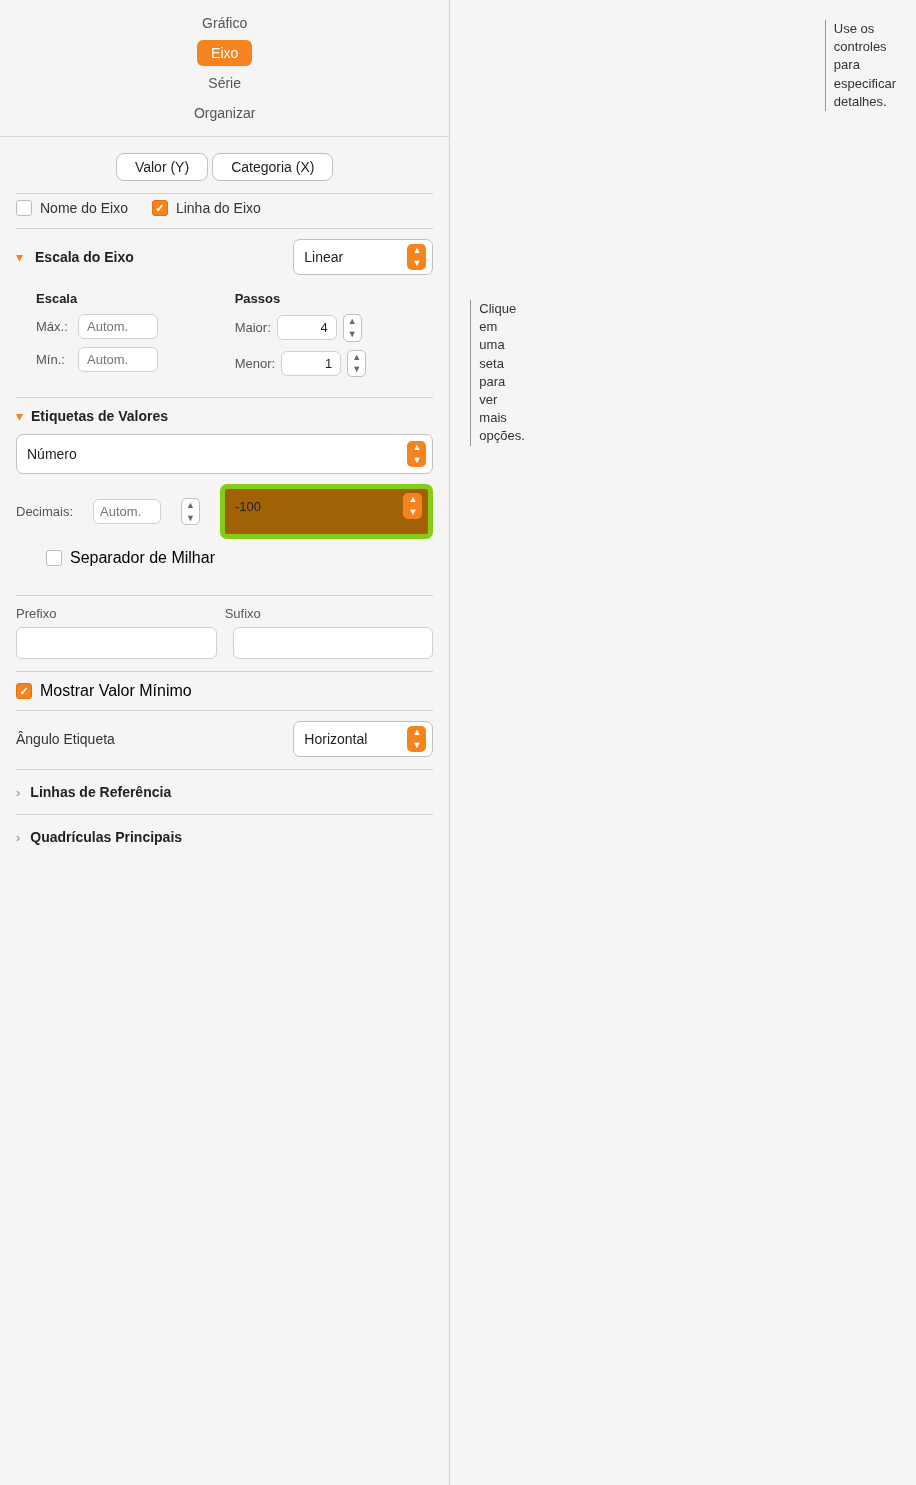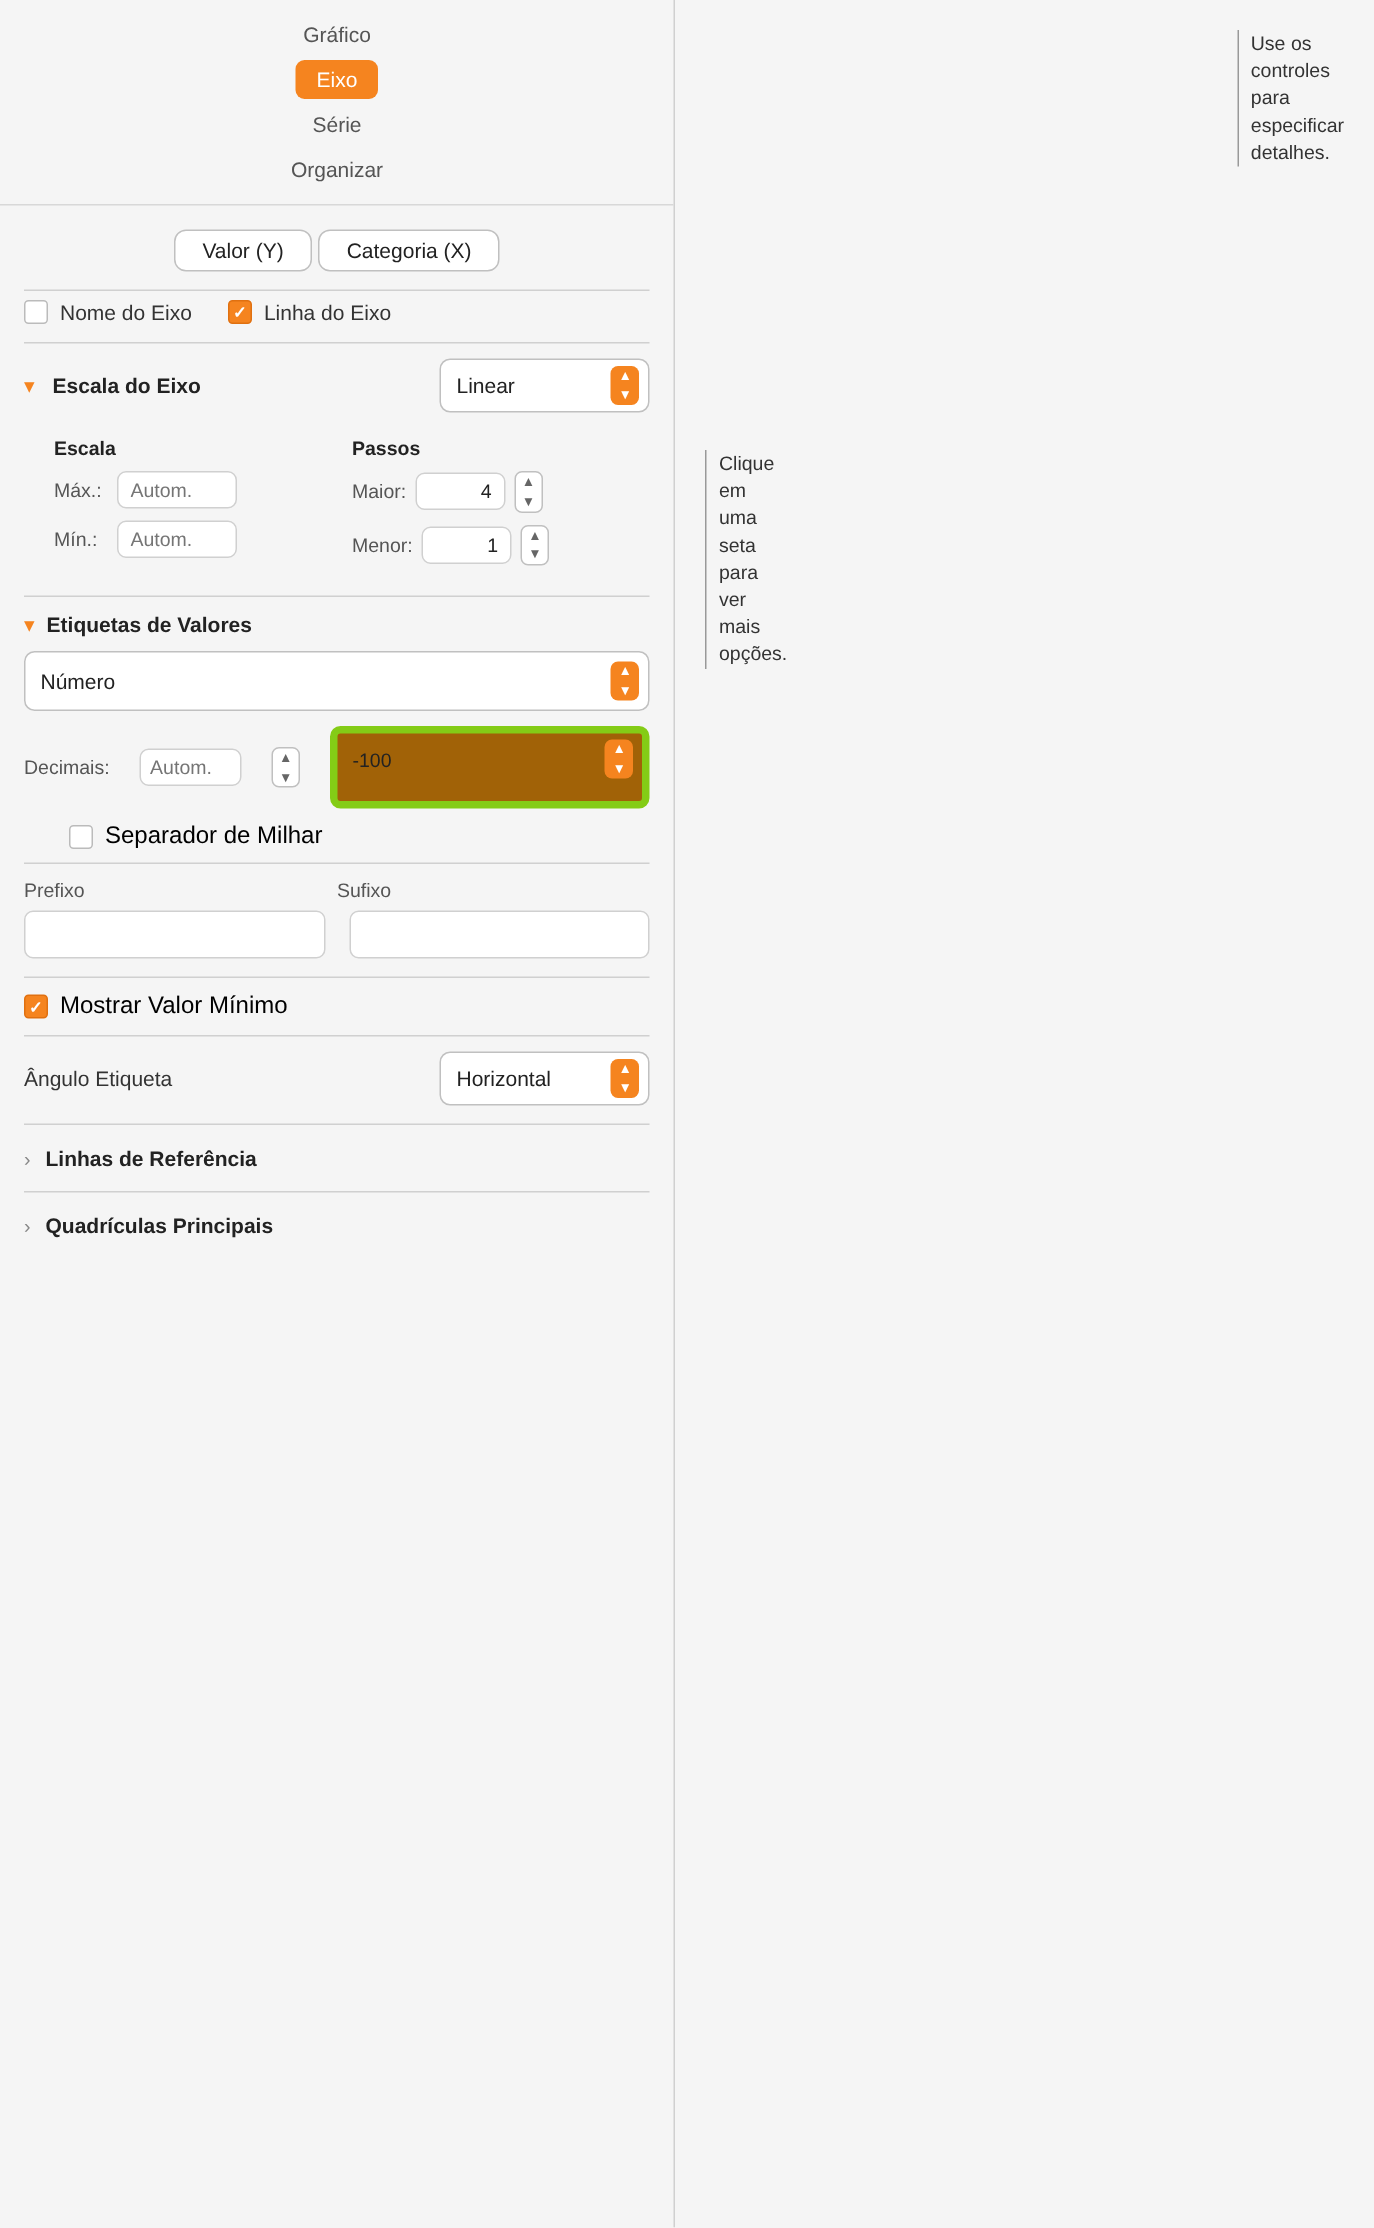--- a/index.html
+++ b/index.html
@@ -287,21 +287,21 @@
       padding: 4px 6px 15px 10px;
       font-size: 13px;
       color: #222;
       gap: 4px;
       flex: 1;
     }
     .separador-row {
       display: flex;
       align-items: center;
       gap: 8px;
-      margin-bottom: 0;
+      margin-bottom: 20px;
       padding-left: 30px;
     }
 
     
     .prefix-suffix-section {
       padding: 10px 16px 12px;
     }
     .prefix-suffix-header {
       display: flex;
       gap: 0;

